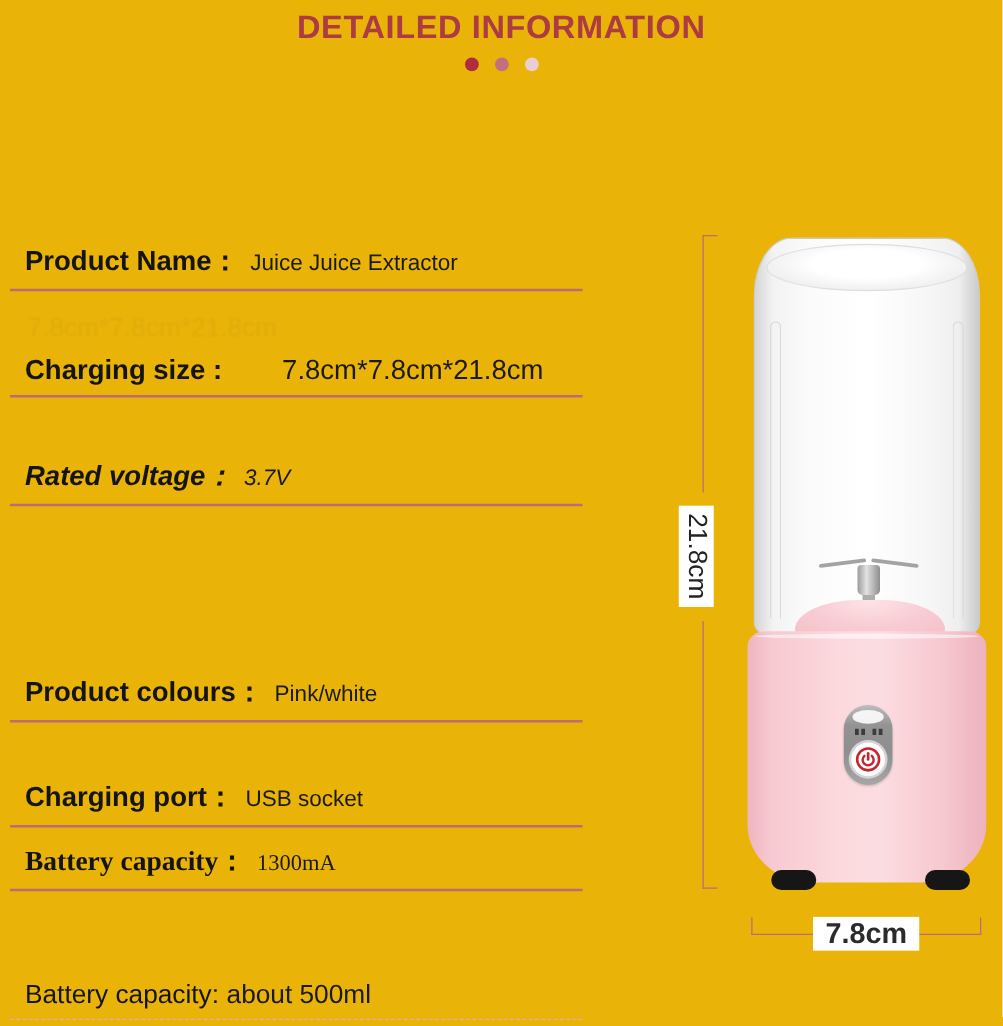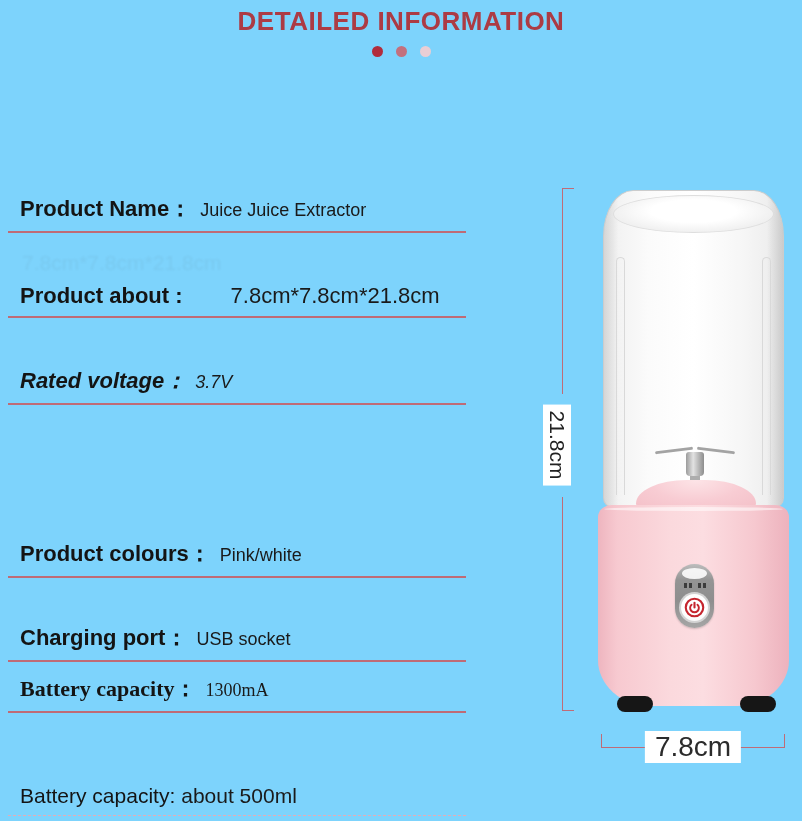--- a/index.html
+++ b/index.html
@@ -1,19 +1,19 @@
 <!DOCTYPE html>
 <html><head>
 <meta charset="utf-8">
 <style>
   * { margin:0; padding:0; box-sizing:border-box; }
   html,body { background:#ffffff; }
   .page {
     position:relative; width:802px; height:821px; overflow:hidden;
-    background:#7dd3fc; font-family:"Liberation Sans", sans-serif; color:#151515;
+    background:#eab308; font-family:"Liberation Sans", sans-serif; color:#151515;
   }
 
   
   .title {
     position:absolute; top:6px; left:0; right:0; text-align:center;
     font-size:26px; font-weight:700; letter-spacing:0.5px; color:#ac3b44;
   }
   .dots { position:absolute; top:46px; left:0; right:0; display:flex; justify-content:center; gap:13px; }
   .dot { width:11px; height:11px; border-radius:50%; }
   .dot1 { background:#b12c3c; } .dot2 { background:#c3707e; } .dot3 { background:#e9ced5; }
@@ -111,42 +111,42 @@
   .dimv-label {
     position:absolute; left:557px; top:445px; transform:translate(-50%,-50%) rotate(90deg);
     font-size:21px; color:#222; background:#ffffff; padding:2px 6px; white-space:nowrap;
   }
   .dimh {
     position:absolute; left:601px; top:734px; width:184px; height:14px;
     border-left:1.5px solid #c06b77; border-right:1.5px solid #c06b77; border-bottom:1.5px solid #c06b77;
   }
   .dimh-label {
     position:absolute; left:50%; top:100%; transform:translate(-50%,-50%);
-    background:#ffffff; padding:0 10px; font-size:28px; color:#2b2b2b; white-space:nowrap;
+    background:#ffffff; padding:0 10px; font-size:23px; color:#2b2b2b; white-space:nowrap;font-weight:bold;
   }
 </style>
 </head>
 <body>
 
 <div class="page">
 
   <div class="title">DETAILED INFORMATION</div>
   <div class="dots">
     <div class="dot dot1"></div>
     <div class="dot dot2"></div>
     <div class="dot dot3"></div>
   </div>
 
   <div class="ghost">7.8cm*7.8cm*21.8cm</div>
 
   <div class="row r1">
     <div class="row-text"><span class="lbl">Product Name：</span><span class="val">Juice Juice Extractor</span></div>
   </div>
   <div class="row r2">
-    <div class="row-text"><span class="lbl">Product about :</span><span class="val">7.8cm*7.8cm*21.8cm</span></div>
+    <div class="row-text"><span class="lbl">Charging size :</span><span class="val">7.8cm*7.8cm*21.8cm</span></div>
   </div>
   <div class="row r3">
     <div class="row-text"><span class="lbl">Rated voltage：</span><span class="val">3.7V</span></div>
   </div>
   <div class="row r6">
     <div class="row-text"><span class="lbl">Charging port：</span><span class="val">USB socket</span></div>
   </div>
   <div class="row r5">
     <div class="row-text"><span class="lbl">Product colours：</span><span class="val">Pink/white</span></div>
   </div>

